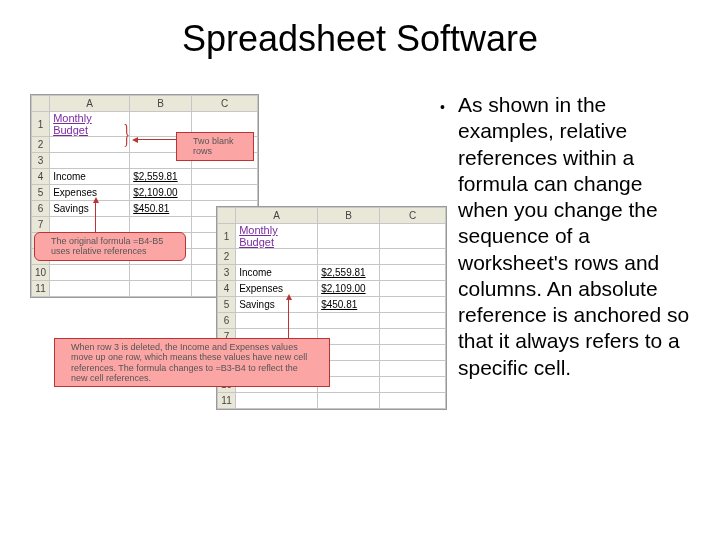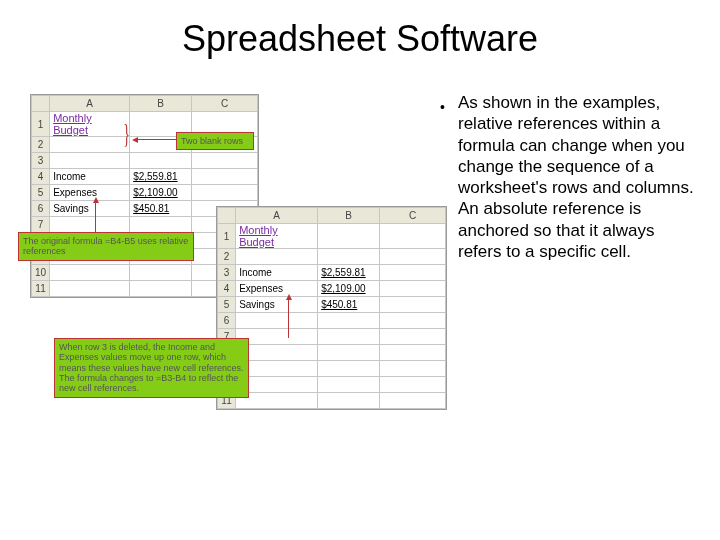--- a/index.html
+++ b/index.html
@@ -20,21 +20,21 @@
     text-align: center;
     font-size: 36px;
     font-weight: 400;
     color: #000;
   }
   .body-text {
     position: absolute;
     top: 92px;
     left: 458px;
     width: 238px;
-    font-size: 17px;
+    font-size: 21px;
     line-height: 1.25;
     color: #000;
   }
   .bullet {
     position: absolute;
     top: 99px;
     left: 440px;
     font-size: 14px;
     color: #000;
   }
@@ -68,24 +68,24 @@
     color: #444;
   }
   .mb-title { color: #7a2aa0; font-weight: bold; font-size: 11px; text-decoration: underline; }
   .bold { font-weight: bold; }
   .num { text-align: right; text-decoration: underline; }
 
   
   .callout {
     position: absolute;
     border: 1px solid #b33;
-    background: #84cc16;
+    background: #fca5a5;
     font-size: 9px;
     line-height: 1.15;
-    padding: 3px 4px;
+    padding: 3px 16px;
     color: #555;
     box-sizing: border-box;
   }
   
   .arrow-h {
     position: absolute;
     height: 0;
     border-top: 1px solid #b33;
   }
   .arrow-h::before {
@@ -214,21 +214,21 @@
   </tbody>
     </table>
 </div>
 
 <div class="brace">}</div>
 <style>.brace{top:118px;left:120px;}</style>
 <div class="arrow-h" style="top:139px;left:138px;width:38px;"></div>
 <div class="callout" style="top:132px;left:176px;width:78px;">Two blank rows</div>
 
 <div class="arrow-v" style="top:203px;left:95px;height:29px;"></div>
-<div class="callout" style="top:232px;left:18px;width:176px;">The original formula =B4-B5 uses relative references</div>
+<div class="callout" style="top:232px;left:34px;width:152px;border-radius:6px;">The original formula =B4-B5 uses relative references</div>
 
 <div id="sheet2" class="sheet">
   <table>
     <tbody>
         <tr>
       <th class="rowhdr"></th>
       <th class="colA">A</th>
       <th class="colB">B</th>
       <th class="colC">C</th>
     </tr>
@@ -296,13 +296,13 @@
           <td class="rowhdr">11</td>
           <td></td>
           <td></td>
           <td></td>
         </tr>
   </tbody>
     </table>
 </div>
 
 <div class="arrow-v" style="top:300px;left:288px;height:38px;"></div>
-<div class="callout" style="top:338px;left:54px;width:195px;">When row 3 is deleted, the Income and Expenses values move up one row, which means these values have new cell references. The formula changes to =B3-B4 to reflect the new cell references.</div>
+<div class="callout" style="top:338px;left:54px;width:276px;">When row 3 is deleted, the Income and Expenses values move up one row, which means these values have new cell references. The formula changes to =B3-B4 to reflect the new cell references.</div>
 
 </body></html>

